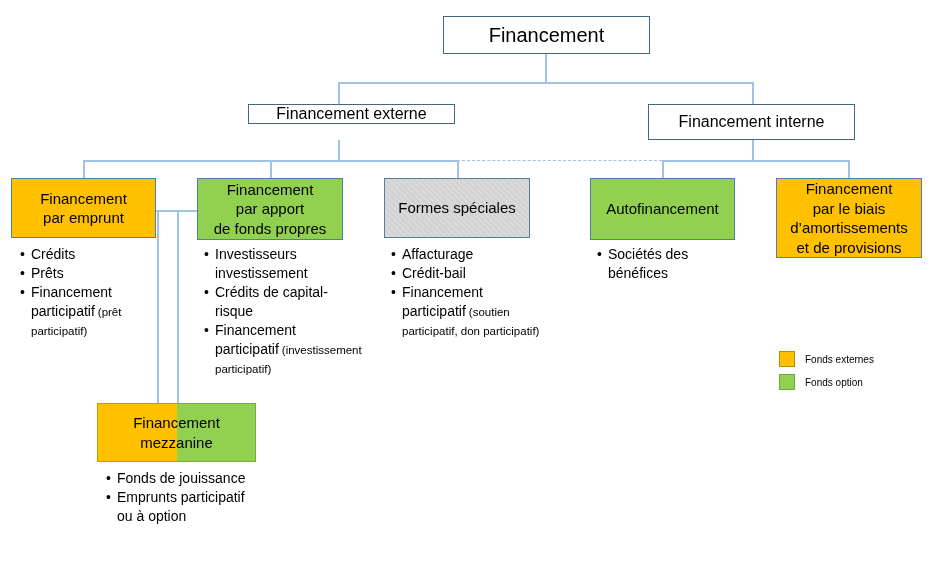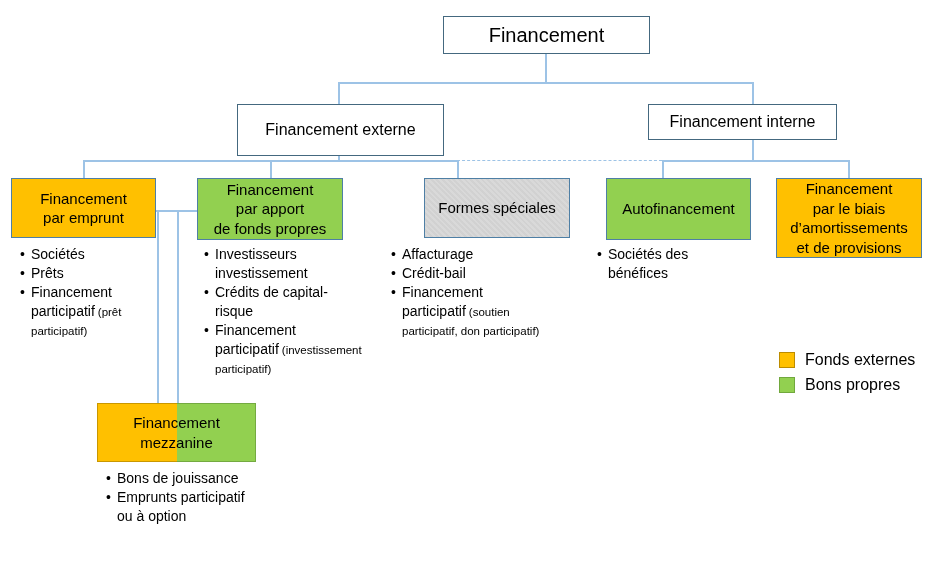--- a/index.html
+++ b/index.html
@@ -32,21 +32,21 @@
   .mezz-left{border:1px solid #C99700;border-right:none;}
   .mezz-right{border:1px solid #74AA41;border-left:none;}
   .mezz-label{position:absolute;inset:0;display:flex;align-items:center;justify-content:center;
               text-align:center;white-space:pre-line;font-size:15px;line-height:1.3;}
 
   .legend{position:absolute;left:779px;top:351px;display:flex;flex-direction:column;gap:7px;}
   .legend-row{display:flex;align-items:center;}
   .swatch{width:16px;height:16px;box-sizing:border-box;flex:0 0 auto;}
   .sw-orange{border:1px solid #BC8C00;}
   .sw-green{border:1px solid #71A83D;}
-  .legend-label{font-size:16px;margin-left:10px;}
+  .legend-label{font-size:10px;margin-left:10px;}
 </style>
 </head>
 <body>
 
 <div id="canvas">
 
   <div class="vline" style="left: 545px; top: 54px; height: 28px; background-color: rgb(157, 195, 230);"></div>
   <div class="hline" style="left: 338px; top: 82px; width: 414px; background-color: rgb(157, 195, 230);"></div>
   <div class="vline" style="left: 338px; top: 82px; height: 22px; background-color: rgb(157, 195, 230);"></div>
   <div class="vline" style="left: 752px; top: 82px; height: 22px; background-color: rgb(157, 195, 230);"></div>
@@ -62,50 +62,50 @@
   <div class="vline" style="left: 457px; top: 160px; height: 18px; background-color: rgb(157, 195, 230);"></div>
   <div class="vline" style="left: 662px; top: 160px; height: 18px; background-color: rgb(157, 195, 230);"></div>
   <div class="vline" style="left: 848px; top: 160px; height: 18px; background-color: rgb(157, 195, 230);"></div>
 
   <div class="hline" style="left: 156px; top: 210px; width: 41px; background-color: rgb(157, 195, 230);"></div>
   <div class="vline" style="left: 157px; top: 210px; height: 193px; background-color: rgb(157, 195, 230);"></div>
   <div class="vline" style="left: 177px; top: 210px; height: 193px; background-color: rgb(157, 195, 230);"></div>
 
   <div class="box plain root-box" style="left:443px;top:16px;width:207px;height:38px;">Financement</div>
 
-  <div class="box plain lvl2-box" style="left:237px;top:104px;width:207px;height:52px;">Financement externe</div>
-  <div class="box plain lvl2-box" style="left:648px;top:104px;width:189px;height:36px;">Financement interne</div>
+  <div class="box plain lvl2-box" style="left:248px;top:104px;width:207px;height:20px;">Financement externe</div>
+  <div class="box plain lvl2-box" style="left:648px;top:104px;width:207px;height:36px;">Financement interne</div>
 
   <div class="box colored node-box" style="left: 11px; top: 178px; width: 145px; height: 60px; background-color: rgb(255, 192, 0);">Financement
 par emprunt</div>
 
   <div class="box colored node-box" style="left: 197px; top: 178px; width: 146px; height: 62px; background-color: rgb(146, 208, 80);">Financement
 par apport
 de fonds propres</div>
 
-  <div class="box colored node-box gray-tex" style="left: 384px; top: 178px; width: 146px; height: 60px; background-color: rgb(217, 217, 217); margin-left: 40px;">Formes spéciales</div>
+  <div class="box colored node-box gray-tex" style="left: 384px; top: 178px; width: 146px; height: 60px; background-color: rgb(217, 217, 217);">Formes spéciales</div>
 
-  <div class="box colored node-box" style="left: 606px; top: 178px; width: 145px; height: 62px; background-color: rgb(146, 208, 80);">Autofinancement</div>
+  <div class="box colored node-box" style="left: 590px; top: 178px; width: 145px; height: 62px; background-color: rgb(146, 208, 80);">Autofinancement</div>
 
   <div class="box colored node-box" style="left: 776px; top: 178px; width: 146px; height: 80px; background-color: rgb(255, 192, 0);">Financement
 par le biais
 d’amortissements
 et de provisions</div>
 
   <div class="mezz" style="left:97px;top:403px;width:159px;height:59px;">
     <div class="mezz-half mezz-left" style="background-color: rgb(255, 192, 0);"></div>
     <div class="mezz-half mezz-right" style="background-color: rgb(146, 208, 80);"></div>
     <div class="mezz-label">Financement
 mezzanine</div>
   </div>
 
   <div class="blist" style="left:20px;top:245px;width:142px;">
     <div class="bullet">
       <span class="dot">•</span>
-      <span class="btxt"><span>Sociétés</span><span class="small"></span></span>
+      <span class="btxt"><span>Crédits</span><span class="small"></span></span>
     </div>
     <div class="bullet">
       <span class="dot">•</span>
       <span class="btxt"><span>Prêts</span><span class="small"></span></span>
     </div>
     <div class="bullet">
       <span class="dot">•</span>
       <span class="btxt"><span>Financement participatif</span><span class="small">(prêt participatif)</span></span>
     </div>
   </div>
@@ -143,32 +143,32 @@
   <div class="blist" style="left:597px;top:245px;width:140px;">
     <div class="bullet">
       <span class="dot">•</span>
       <span class="btxt"><span>Sociétés des bénéfices</span><span class="small"></span></span>
     </div>
   </div>
 
   <div class="blist" style="left:106px;top:469px;width:150px;">
     <div class="bullet">
       <span class="dot">•</span>
-      <span class="btxt"><span>Bons de jouissance</span><span class="small"></span></span>
+      <span class="btxt"><span>Fonds de jouissance</span><span class="small"></span></span>
     </div>
     <div class="bullet">
       <span class="dot">•</span>
       <span class="btxt"><span>Emprunts participatif ou à option</span><span class="small"></span></span>
     </div>
   </div>
 
   <div class="legend">
     <div class="legend-row">
       <span class="swatch sw-orange" style="background-color: rgb(255, 192, 0);"></span>
       <span class="legend-label">Fonds externes</span>
     </div>
     <div class="legend-row">
       <span class="swatch sw-green" style="background-color: rgb(146, 208, 80);"></span>
-      <span class="legend-label">Bons propres</span>
+      <span class="legend-label">Fonds option</span>
     </div>
   </div>
 
 </div>
 
 </body></html>

